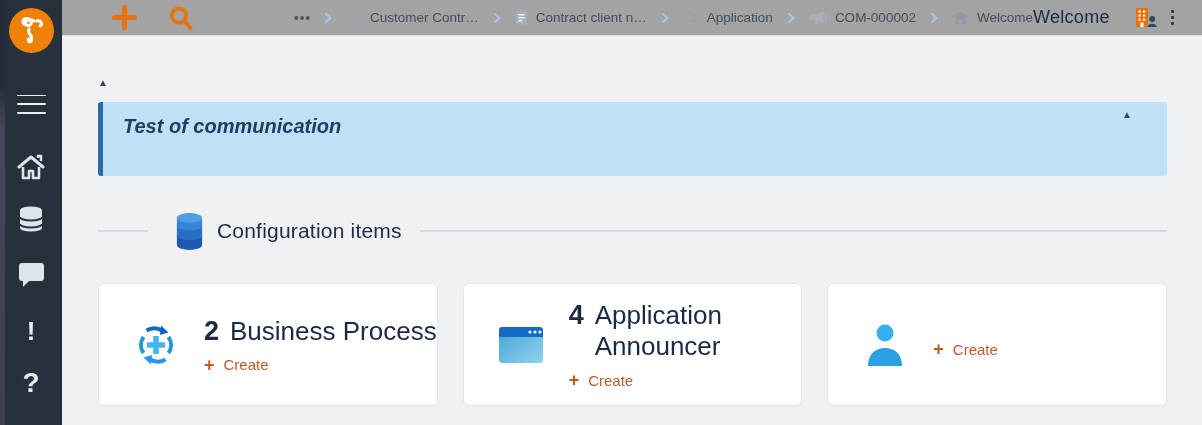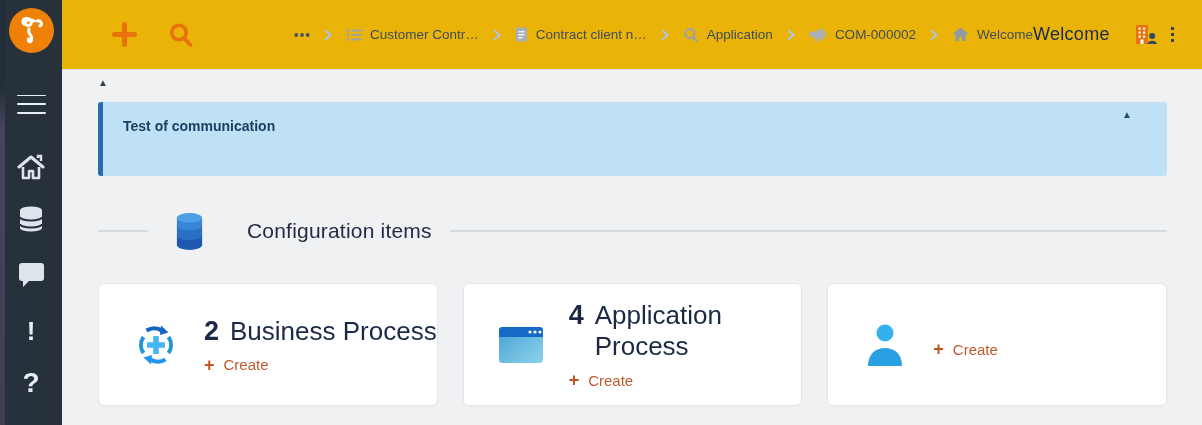--- a/index.html
+++ b/index.html
@@ -14,21 +14,21 @@
   .sidebar { position:absolute; left:0; top:0; width:62px; height:100%; background:#26313c; z-index:5; }
   .sb-item { position:absolute; left:0; width:62px; display:flex; justify-content:center; align-items:center;
     background:none; border:none; cursor:pointer; color:#dde4eb; }
   .logo-circle { width:45px; height:45px; border-radius:50%; background:#ef8109;
     display:flex; align-items:center; justify-content:center; }
   .hamburger span { display:block; width:29px; height:4px; background:#e9eef4; border-radius:1px; margin:3.5px 0; }
   .sb-bang { font-size:26px; font-weight:800; color:#e9eef4; }
   .sb-q { font-size:28px; font-weight:800; color:#e9eef4; }
 
   
-  .topbar { position:absolute; left:62px; top:0; right:0; height:70px; background:#eab308;
+  .topbar { position:absolute; left:62px; top:0; right:0; height:36px; background:#a3a3a3;
     border-bottom:1px solid #dadde2; display:flex; align-items:center; z-index:4; }
   .tb-btn { background:none; border:none; cursor:pointer; display:flex; align-items:center; }
   .btn-plus { margin-left:50px; }
   .btn-search { margin-left:31px; }
   .breadcrumb { margin-left:100px; display:flex; align-items:center; font-size:13.5px; color:#414d5a; white-space:nowrap; }
   .crumb { display:flex; align-items:center; gap:8px; text-decoration:none; color:#414d5a; cursor:pointer; }
   .chev { margin:0 11px; display:flex; }
   .tb-right { margin-left:auto; display:flex; align-items:center; margin-right:40px; }
   .page-title { font-size:18px; font-weight:400; color:#1a2b4c; letter-spacing:0.3px; }
   .btn-org { margin-left:24px; }
@@ -37,28 +37,28 @@
 
   
   .content { position:absolute; left:62px; top:54px; right:0; bottom:0; background:#f0f1f3;
     padding:18px 35px 0 36px; }
   .sec-head { display:flex; align-items:center; gap:10px; height:22px; }
   .caret { font-size:10px; color:#39414e; cursor:pointer; line-height:1; }
   .sec-title { font-size:17px; font-weight:500; color:#272e4f; letter-spacing:0.2px; }
 
   .alert { position:relative; margin-top:8px; height:74px; background:#bee1f6;
     border-left:5px solid #2a6cab; border-radius:3px; padding:13px 60px 0 20px; color:#1d3f61; cursor:pointer; }
-  .alert-title { font-size:14px; font-weight:700; line-height:23px; }
+  .alert-title { font-size:20px; font-weight:700; line-height:23px;font-style:italic; }
   .alert-body { font-size:15px; line-height:25px; }
   .alert-caret { position:absolute; top:7px; right:35px; font-size:10px; color:#274a6b; cursor:pointer; }
 
   .cfg-head { margin-top:36px; display:flex; align-items:center; height:38px; }
   .dash { width:50px; height:2px; background:#d5dae0; }
   .cfg-icon { margin-left:26px; display:flex; }
-  .cfg-title { margin-left:42px; font-size:21px; font-weight:500; color:#242b49; letter-spacing:0.2px; }
+  .cfg-title { margin-left:12px; font-size:21px; font-weight:500; color:#242b49; letter-spacing:0.2px; }
   .line-fill { flex:1; height:2px; background:#d5dae0; margin-left:18px; }
 
   .cards { margin-top:33px; display:flex; gap:25px; }
   .card { flex:1; height:123px; background:#ffffff; border:1px solid #e3e6ea; border-radius:6px;
     display:flex; align-items:center; padding-left:32px; gap:23px; box-shadow:0 1px 2px rgba(30,40,60,0.03); cursor:pointer; }
   .card-icon { width:50px; height:50px; flex:none; display:flex; align-items:center; justify-content:center; }
   .card-line { display:flex; align-items:baseline; gap:11px; }
   .count { font-size:27px; font-weight:700; color:#1b2947; }
   .card-label { font-size:26px; color:#1b2947; text-decoration:none; cursor:pointer; }
   .create { display:flex; align-items:center; gap:9px; margin-top:9px; font-size:15px; color:#bd5a2c; text-decoration:none; cursor:pointer; }
@@ -291,21 +291,21 @@
               <rect x="1" y="1" width="44" height="36" rx="3.5" fill="url(#appbody)"></rect>
               <path d="M1 4.5 a3.5 3.5 0 0 1 3.5 -3.5 h37 a3.5 3.5 0 0 1 3.5 3.5 V11 H1 z" fill="#1569c7"></path>
               <circle cx="32" cy="6" r="1.6" fill="#fff"></circle>
                 <circle cx="37" cy="6" r="1.6" fill="#fff"></circle>
                 <circle cx="42" cy="6" r="1.6" fill="#fff"></circle>
             </svg>
           </span>
           <div class="card-text">
             <div class="card-line">
               <span class="count">4</span>
-              <a class="card-label">Application Process</a>
+              <a class="card-label">Application Announcer</a>
             </div>
             <a class="create">
               <span class="plus">+</span>
               <span>Create</span>
             </a>
           </div>
         </div>
 
         <div class="card">
           <span class="card-icon">

